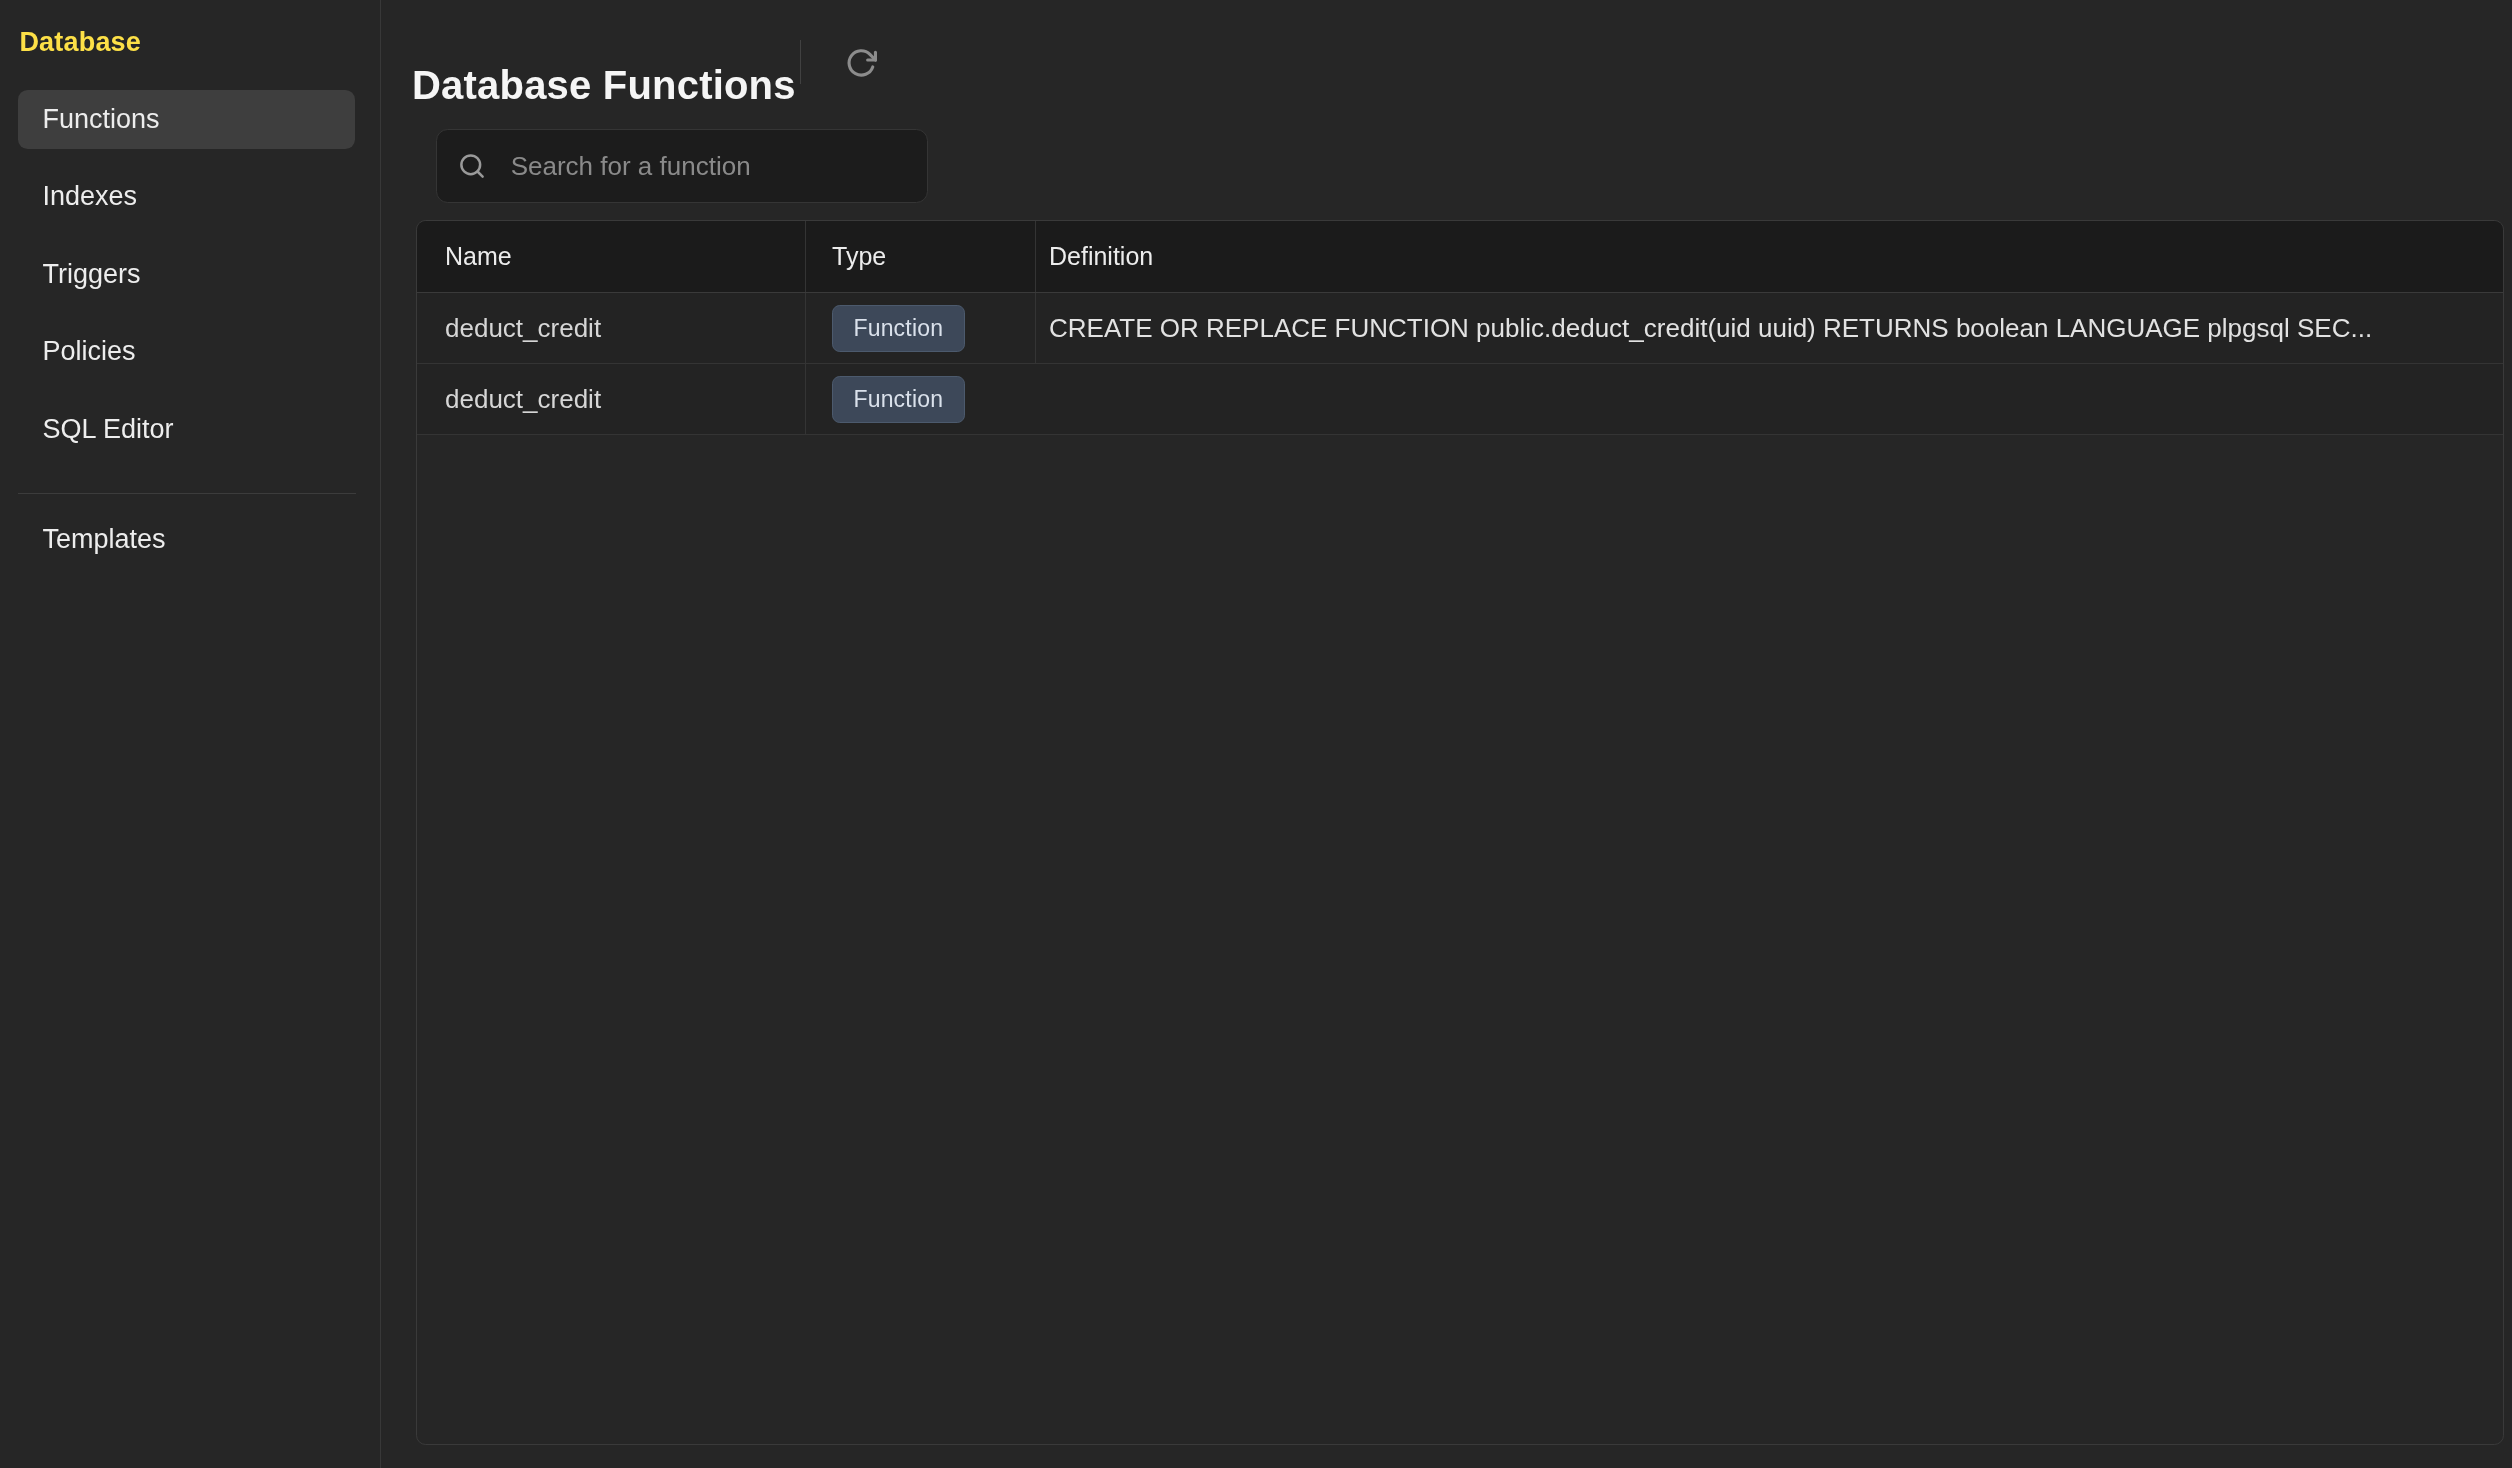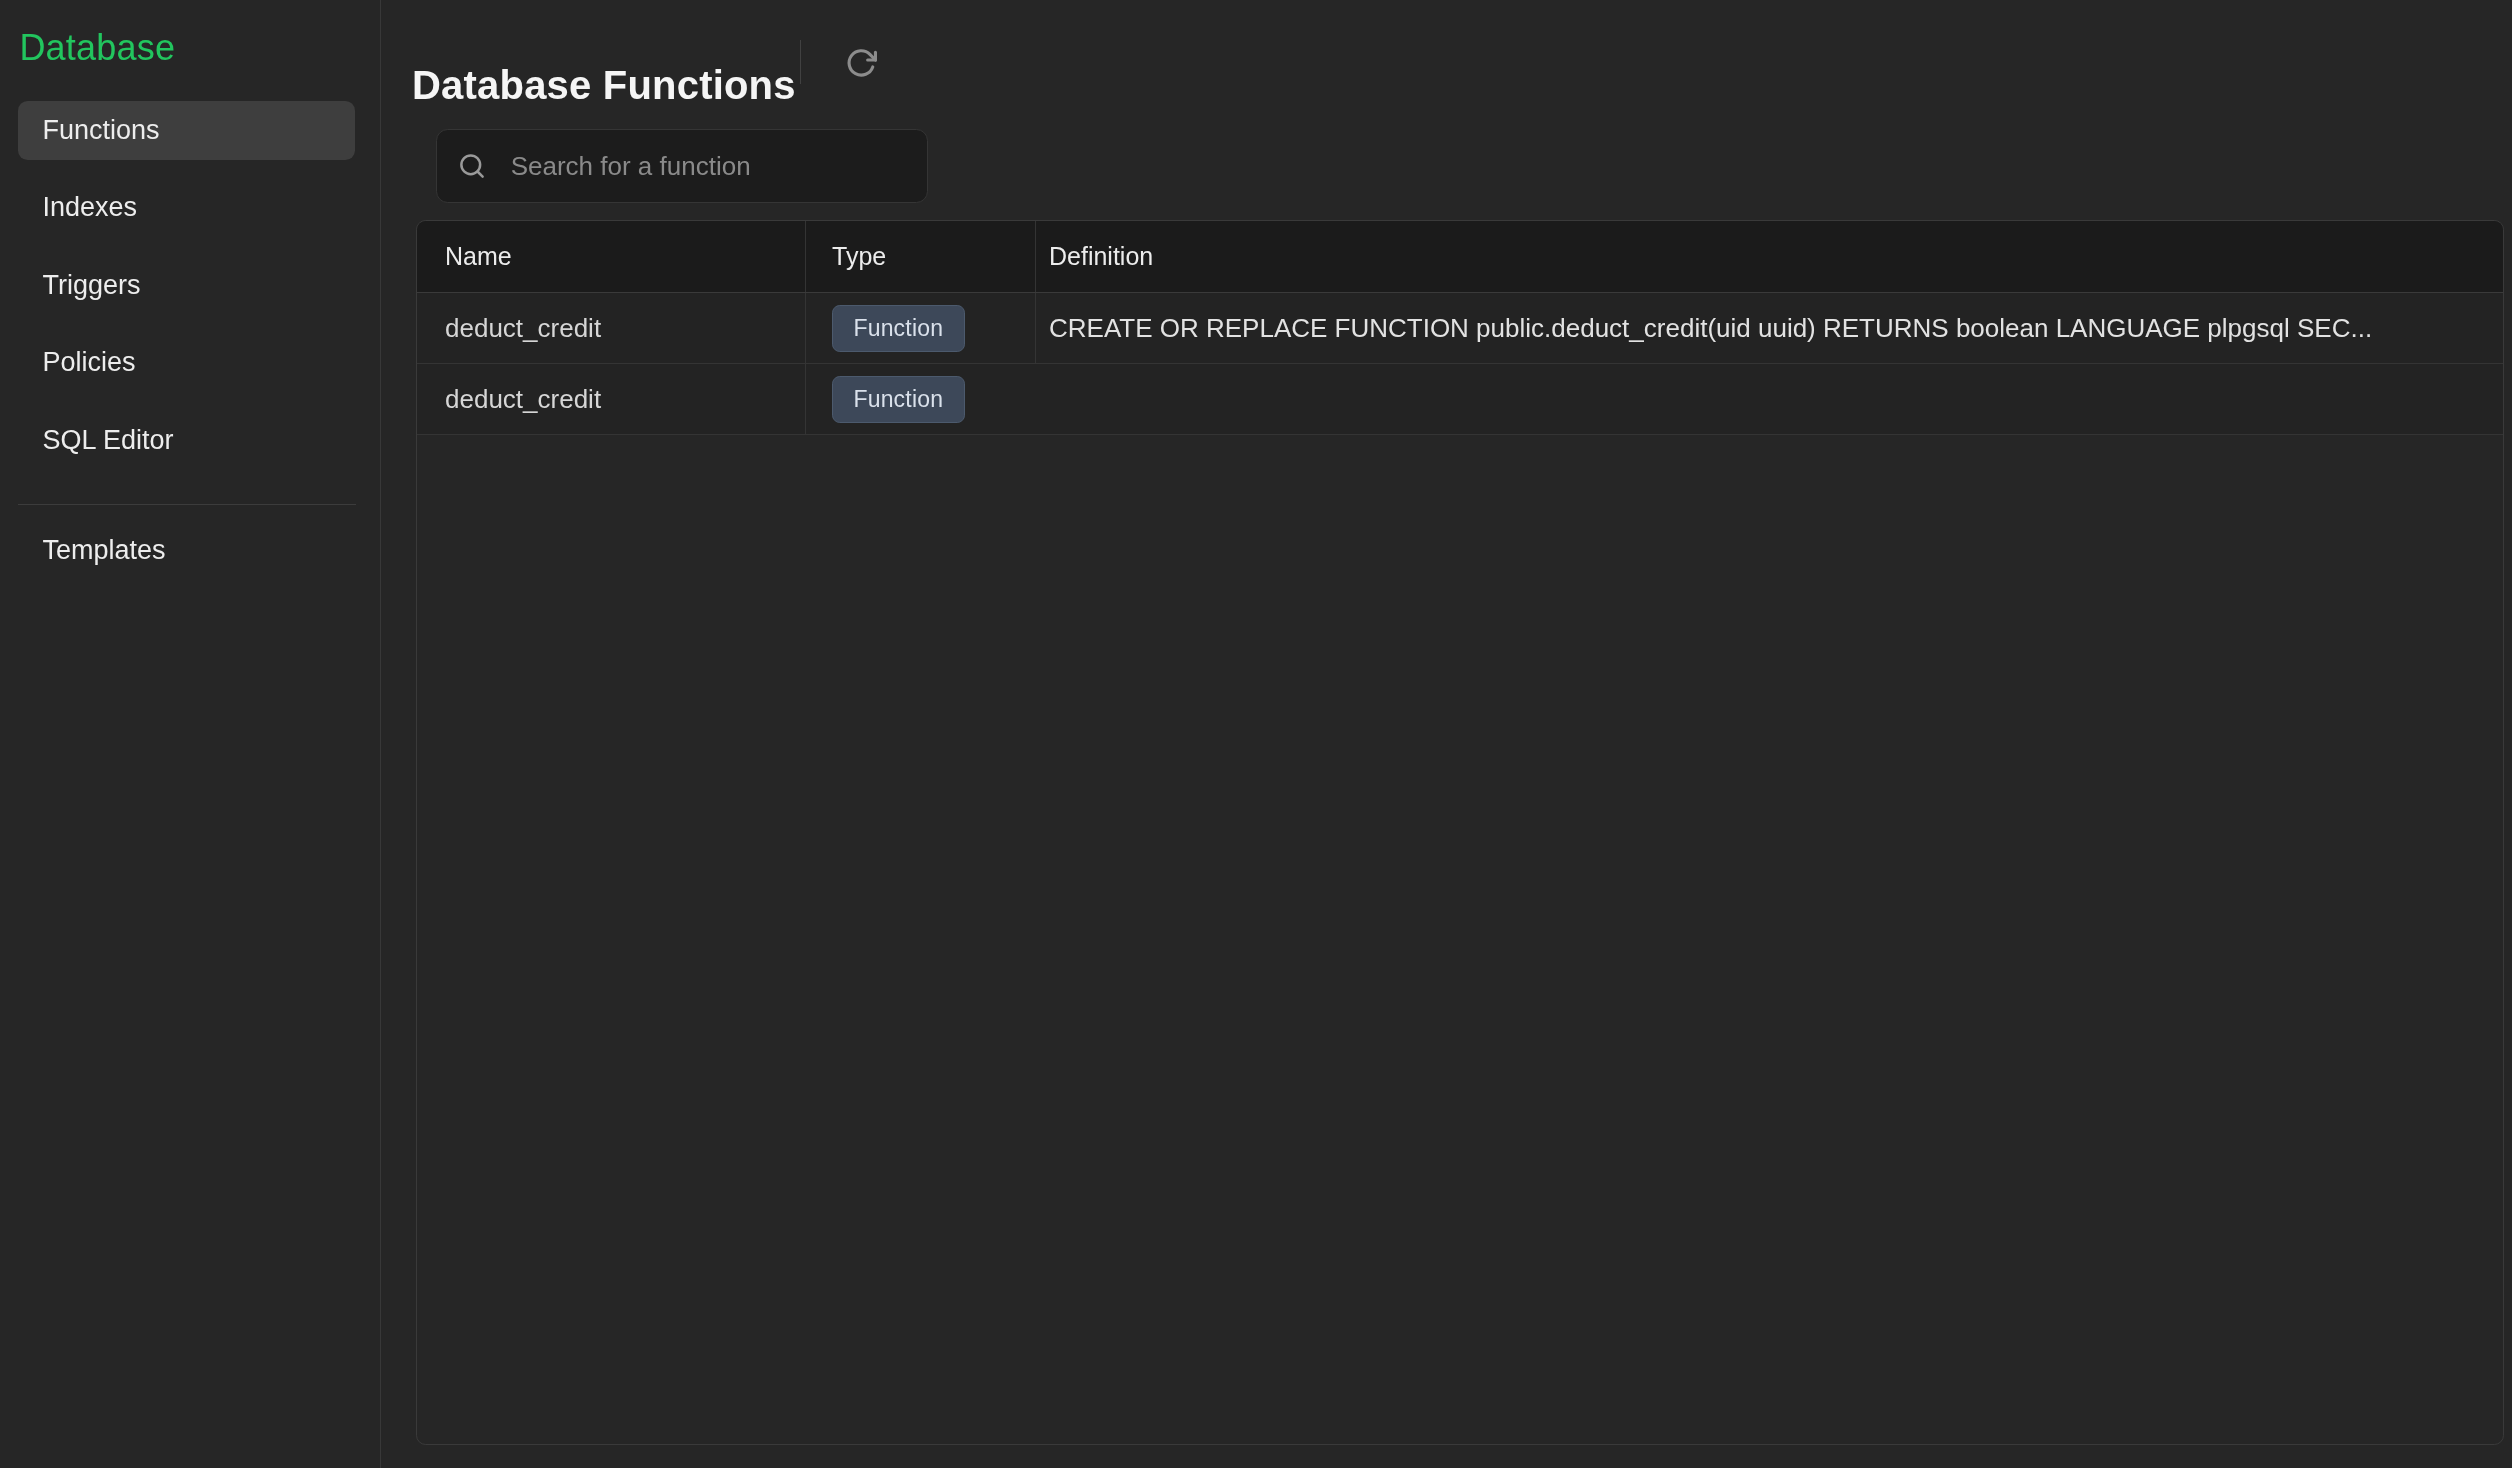--- a/index.html
+++ b/index.html
@@ -8,21 +8,21 @@
     background:#262626;
     font-family:"Liberation Sans", sans-serif;
     -webkit-font-smoothing:antialiased;
   }
   
   .sidebar{
     position:absolute;left:0;top:0;width:381px;height:1469px;
     background:#262626;border-right:1px solid #383838;box-sizing:border-box;
   }
   .sidebar-title{
-    margin:27px 0 0 19.4px;font-size:36px;font-weight:400;color:#22c55e;
+    margin:27px 0 0 19.4px;font-size:27px;font-weight:700;color:#fde047;
     letter-spacing:0.2px;
   }
   .nav{margin-top:32px;}
   .nav-item{
     margin:0 25px 18.4px 17.5px;height:59px;border-radius:9.7px;
     display:flex;align-items:center;padding-left:25px;box-sizing:border-box;
     font-size:27px;color:#ededed;cursor:pointer;
   }
   .nav-item.active{background:#3e3e3e;}
   .nav-divider{

